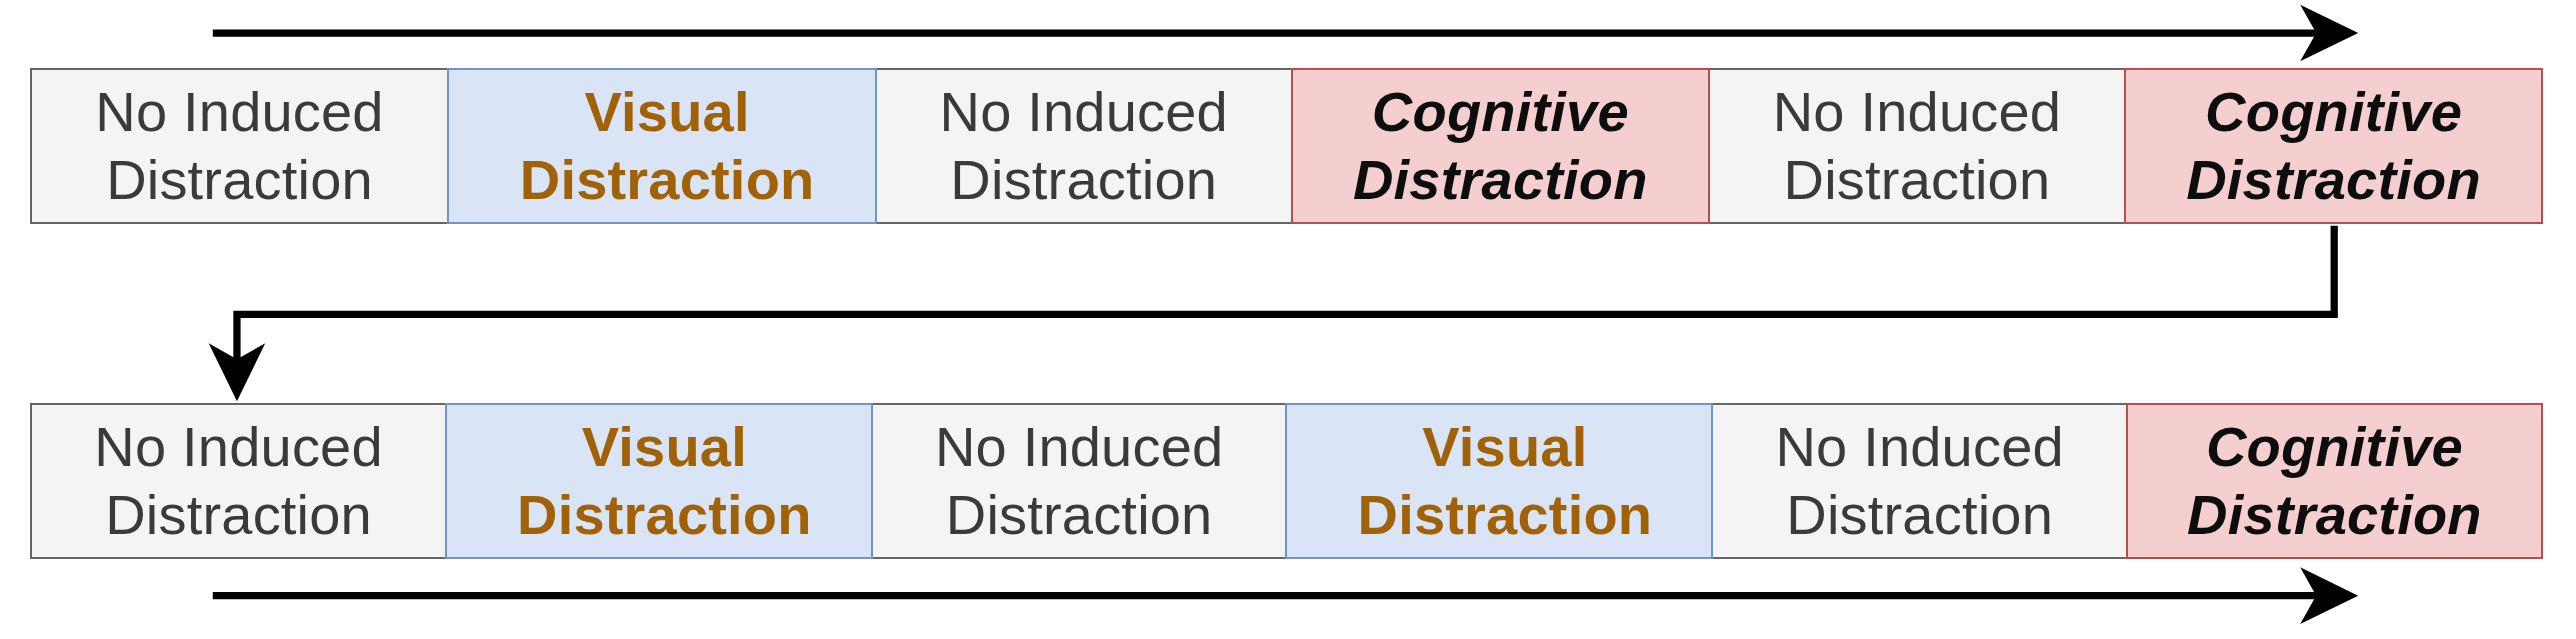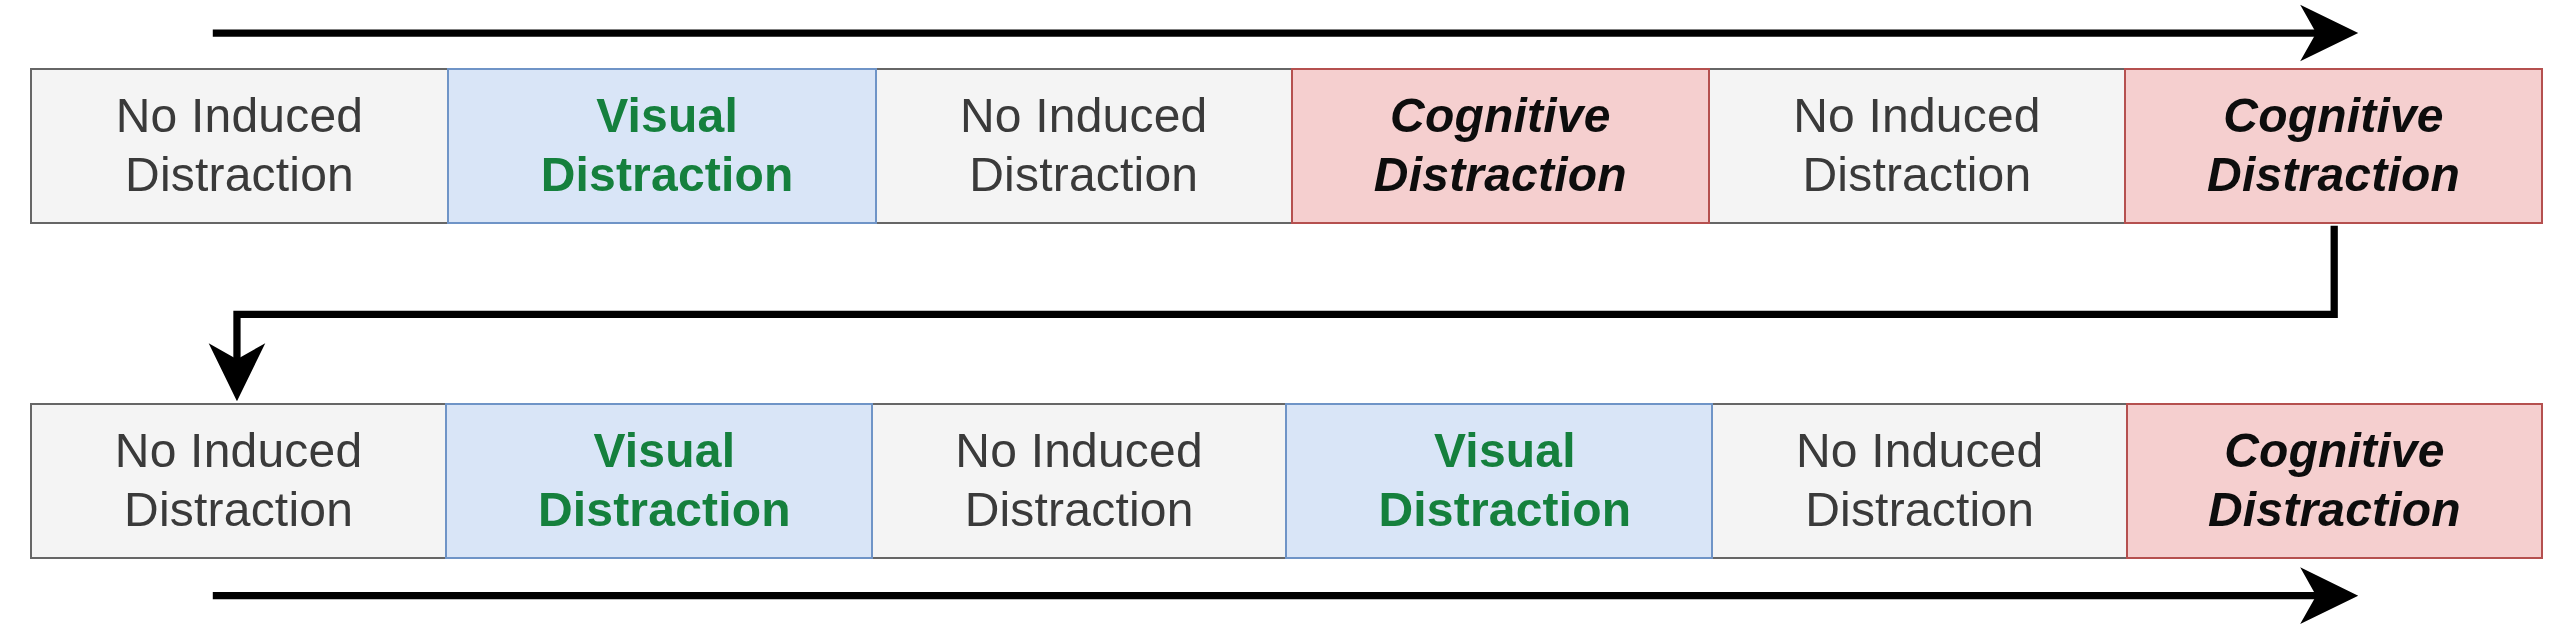--- a/index.html
+++ b/index.html
@@ -33,40 +33,40 @@
   .seq-cell {
     box-sizing: border-box;
     flex: 1 1 0;
     display: flex;
     flex-direction: column;
     align-items: center;
     justify-content: center;
     border: 2.4px solid #666666;
     background: #f4f4f4;
     color: #1b1b1b;
-    font-size: 48px;
+    font-size: 56px;
     line-height: 1.22;
     text-align: center;
     letter-spacing: 0.2px;
     margin-right: -2.4px;
   }
   .seq-cell:last-child { margin-right: 0; }
 
   .seq-cell.type-none {
     background: #f4f4f4;
     border-color: #666666;
     font-weight: 400;
     color: #3a3a3a;
     z-index: 1;
   }
   .seq-cell.type-visual {
     background: #d9e5f7;
     border-color: #6f94c7;
     font-weight: 700;
-    color: #15803d;
+    color: #a16207;
     z-index: 3;
     padding-left: 11px;
   }
   .seq-cell.type-cognitive {
     background: #f5cfcf;
     border-color: #b5504f;
     font-weight: 700;
     color: #0d0d0d;
     z-index: 3;
     font-style: italic;

